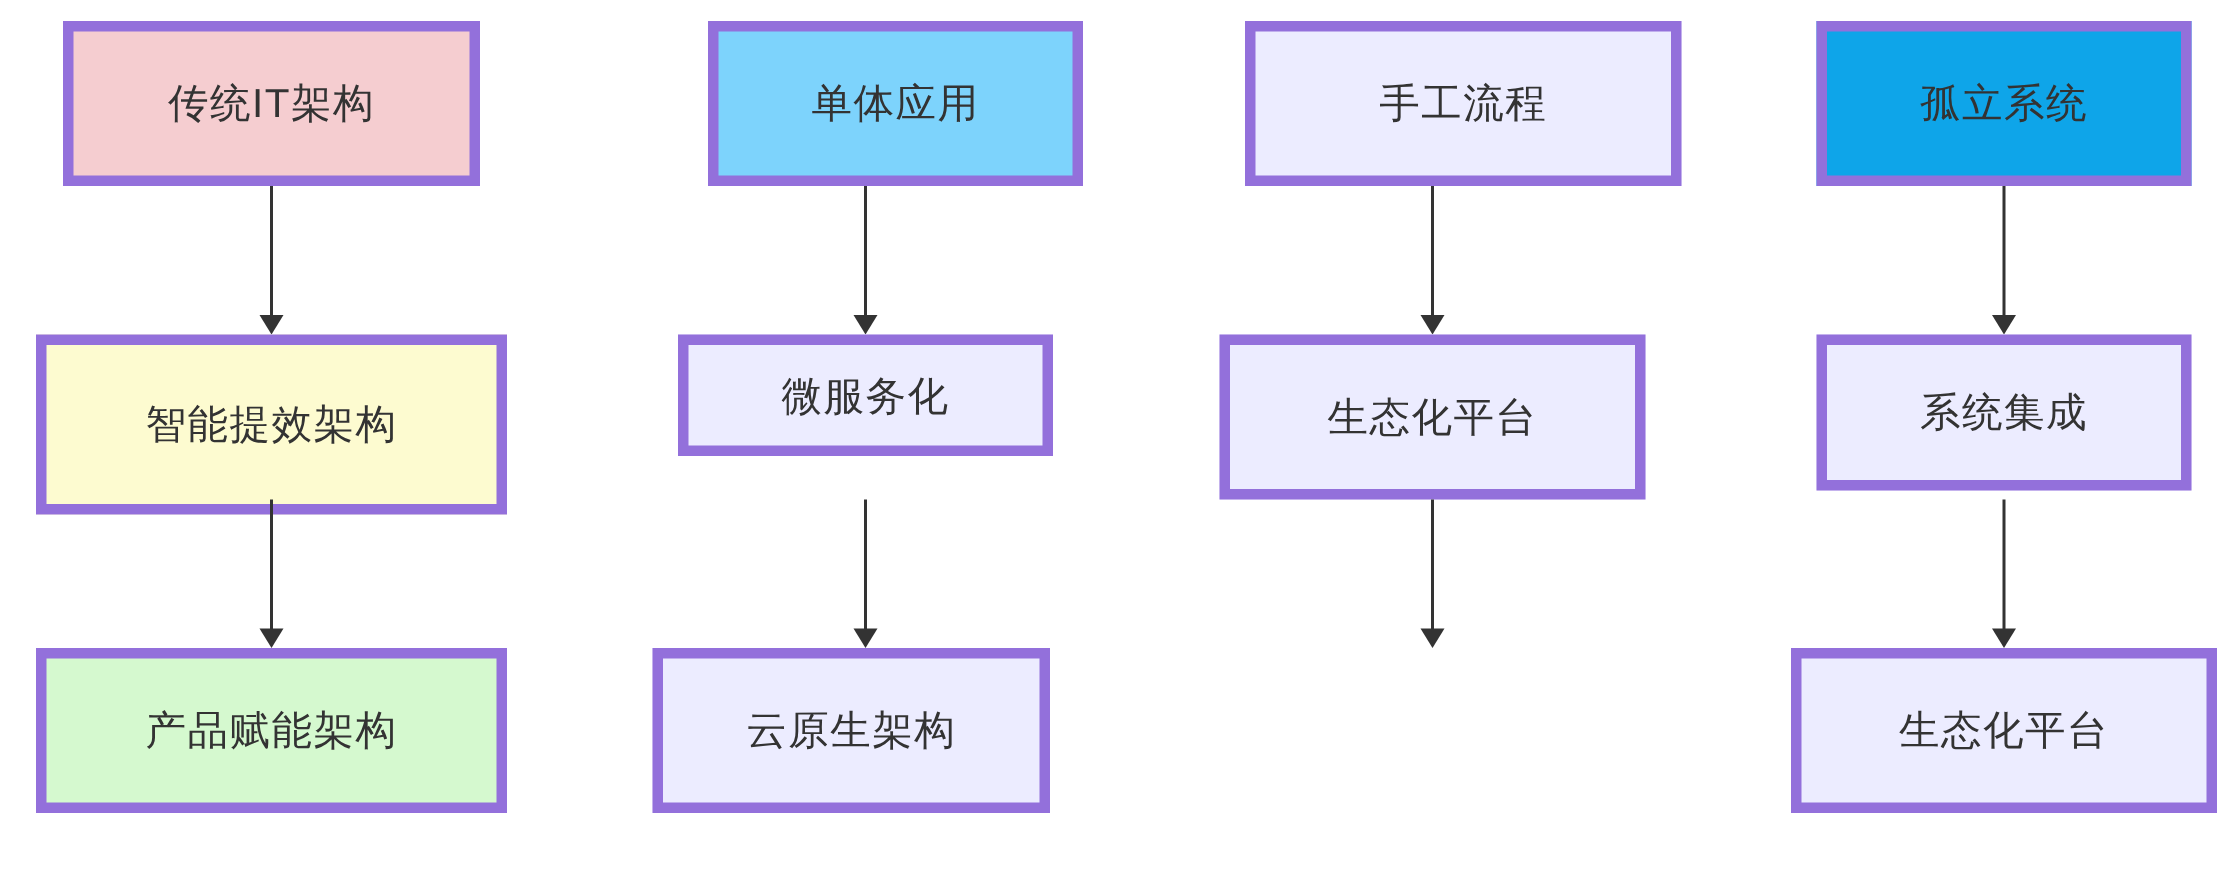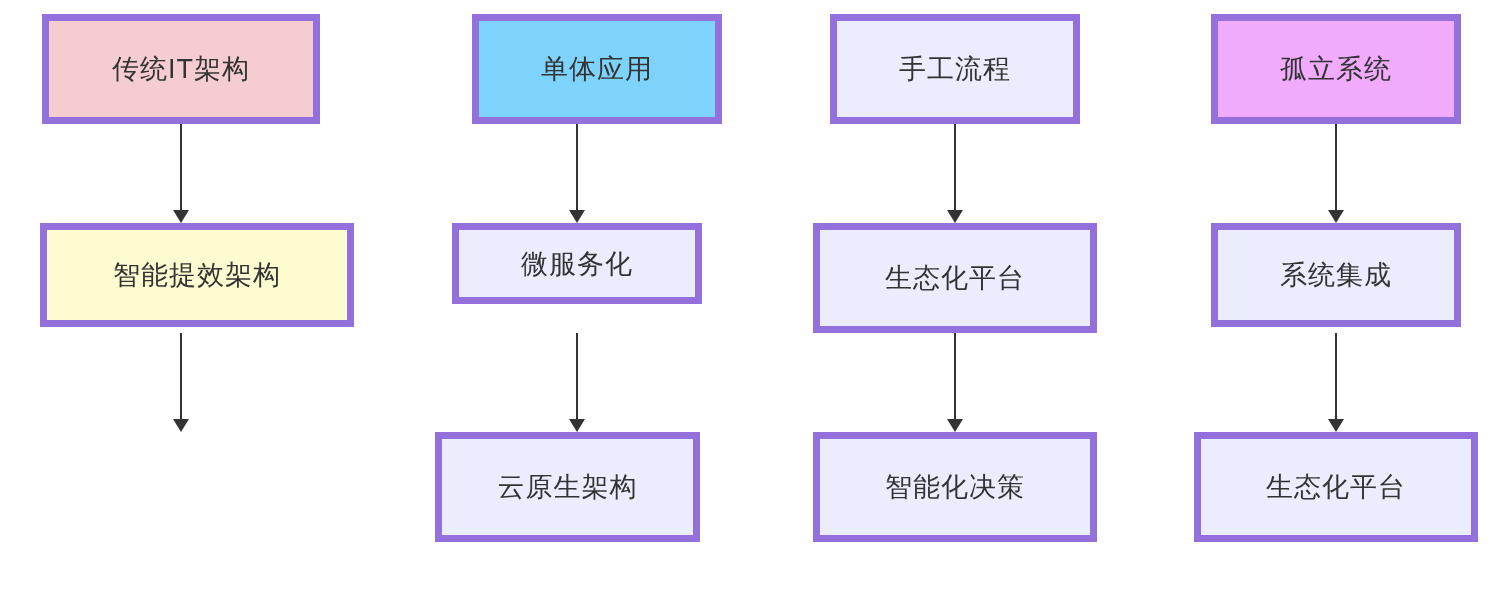--- a/index.html
+++ b/index.html
@@ -55,51 +55,51 @@
 </head>
 <body>
 
 <div class="canvas">
 
   <div class="node" style="left: 42px; top: 14px; width: 278px; height: 110px; background-color: rgb(245, 205, 208); border-color: rgb(147, 112, 219);">传统IT架构</div>
   <div class="arrow" style="left:173px; top:124px; height:99px;">
     <span class="shaft" style="background-color: rgb(51, 51, 51);"></span>
     <span class="head" style="border-top-color: rgb(51, 51, 51);"></span>
   </div>
-  <div class="node" style="left: 24px; top: 223px; width: 314px; height: 104px; background-color: rgb(253, 251, 208); border-color: rgb(147, 112, 219); margin-left: 16px;">智能提效架构</div>
+  <div class="node" style="left: 24px; top: 223px; width: 314px; height: 120px; background-color: rgb(253, 251, 208); border-color: rgb(147, 112, 219);">智能提效架构</div>
   <div class="arrow" style="left:173px; top:333px; height:99px;">
     <span class="shaft" style="background-color: rgb(51, 51, 51);"></span>
     <span class="head" style="border-top-color: rgb(51, 51, 51);"></span>
   </div>
+  <div class="node" style="left: 24px; top: 432px; width: 314px; height: 110px; background-color: rgb(213, 249, 207); border-color: rgb(147, 112, 219);">产品赋能架构</div>
 
   <div class="node" style="left: 452px; top: 14px; width: 250px; height: 110px; background-color: #7dd3fc; border-color: rgb(147, 112, 219); margin-left: 20px;">单体应用</div>
   <div class="arrow" style="left:569px; top:124px; height:99px;">
     <span class="shaft" style="background-color: rgb(51, 51, 51);"></span>
     <span class="head" style="border-top-color: rgb(51, 51, 51);"></span>
   </div>
   <div class="node" style="left: 452px; top: 223px; width: 250px; height: 81px; background-color: rgb(236, 236, 255); border-color: rgb(147, 112, 219);">微服务化</div>
   <div class="arrow" style="left:569px; top:333px; height:99px;">
     <span class="shaft" style="background-color: rgb(51, 51, 51);"></span>
     <span class="head" style="border-top-color: rgb(51, 51, 51);"></span>
   </div>
   <div class="node" style="left: 435px; top: 432px; width: 265px; height: 110px; background-color: rgb(236, 236, 255); border-color: rgb(147, 112, 219);">云原生架构</div>
 
-  <div class="node" style="left: 830px; top: 14px; width: 250px; height: 110px; background-color: rgb(236, 236, 255); border-color: rgb(147, 112, 219);">手工流程</div>
+  <div class="node" style="left: 830px; top: 14px; width: 291px; height: 110px; background-color: rgb(236, 236, 255); border-color: rgb(147, 112, 219);">手工流程</div>
   <div class="arrow" style="left:947px; top:124px; height:99px;">
     <span class="shaft" style="background-color: rgb(51, 51, 51);"></span>
     <span class="head" style="border-top-color: rgb(51, 51, 51);"></span>
   </div>
   <div class="node" style="left: 813px; top: 223px; width: 284px; height: 110px; background-color: rgb(236, 236, 255); border-color: rgb(147, 112, 219);">生态化平台</div>
   <div class="arrow" style="left:947px; top:333px; height:99px;">
     <span class="shaft" style="background-color: rgb(51, 51, 51);"></span>
     <span class="head" style="border-top-color: rgb(51, 51, 51);"></span>
   </div>
-  <div class="node" style="left: 813px; top: 432px; width: 284px; height: 110px; background-color: rgb(236, 236, 255); border-color: rgb(147, 112, 219);">智能化决策</div>
 
-  <div class="node" style="left: 1211px; top: 14px; width: 250px; height: 110px; background-color: #f0abfc; border-color: rgb(147, 112, 219);">孤立系统</div>
+  <div class="node" style="left: 1211px; top: 14px; width: 250px; height: 110px; background-color: #0ea5e9; border-color: rgb(147, 112, 219);">孤立系统</div>
   <div class="arrow" style="left:1328px; top:124px; height:99px;">
     <span class="shaft" style="background-color: rgb(51, 51, 51);"></span>
     <span class="head" style="border-top-color: rgb(51, 51, 51);"></span>
   </div>
   <div class="node" style="left: 1211px; top: 223px; width: 250px; height: 104px; background-color: rgb(236, 236, 255); border-color: rgb(147, 112, 219);">系统集成</div>
   <div class="arrow" style="left:1328px; top:333px; height:99px;">
     <span class="shaft" style="background-color: rgb(51, 51, 51);"></span>
     <span class="head" style="border-top-color: rgb(51, 51, 51);"></span>
   </div>
   <div class="node" style="left: 1194px; top: 432px; width: 284px; height: 110px; background-color: rgb(236, 236, 255); border-color: rgb(147, 112, 219);">生态化平台</div>

